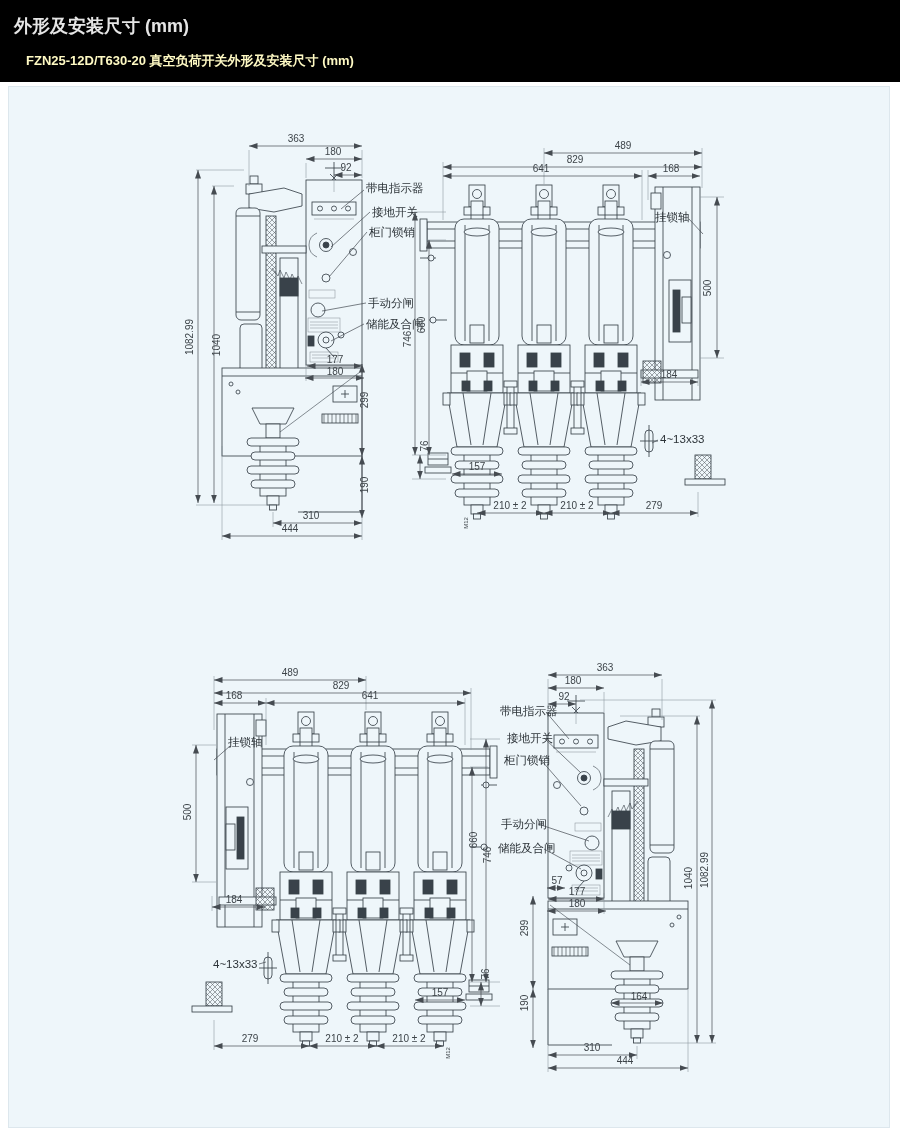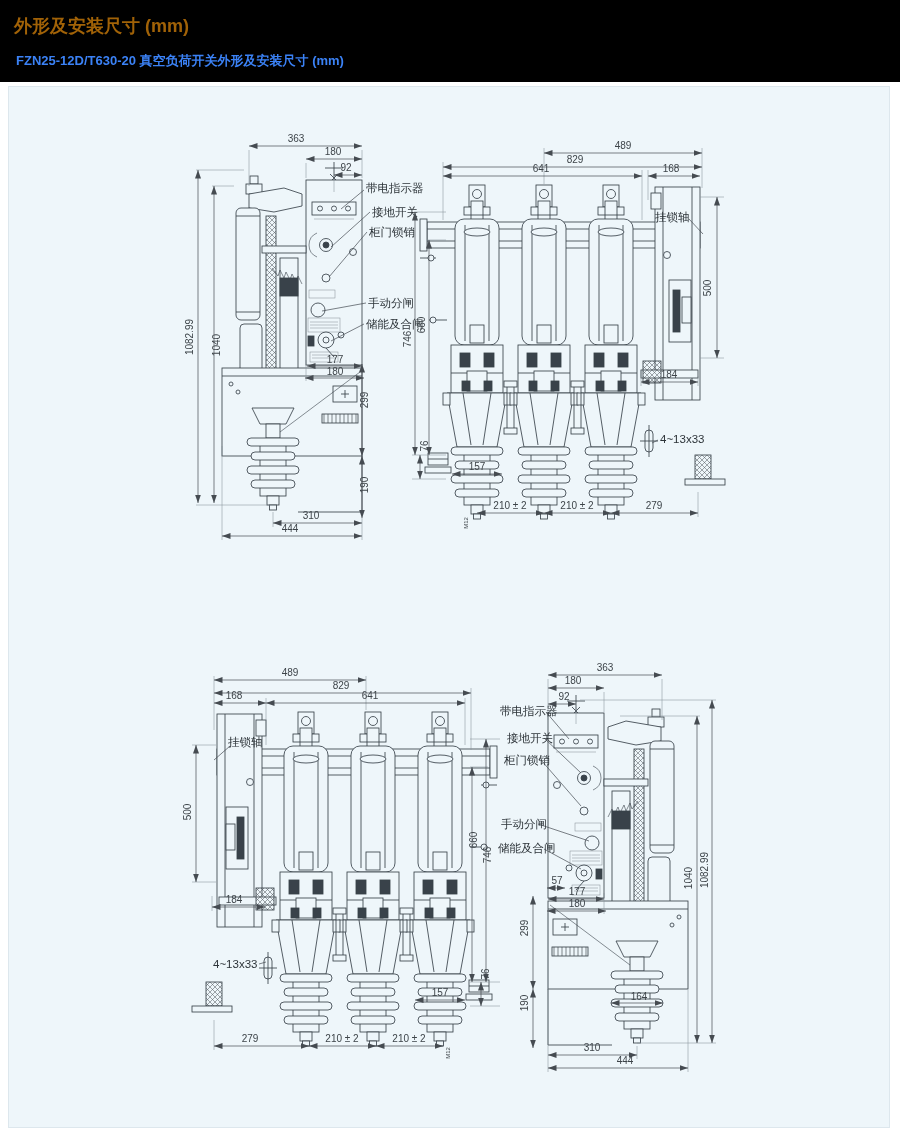--- a/index.html
+++ b/index.html
@@ -1,19 +1,19 @@
 <!DOCTYPE html>
 <html><head>
 <meta charset="utf-8">
 <style>
   html,body{margin:0;padding:0;background:#ffffff;width:900px;height:1137px;
     font-family:"Liberation Sans",sans-serif;position:relative;}
   .header{position:absolute;left:0;top:0;width:900px;height:82px;background:#000;}
-  .title{position:absolute;left:14px;top:14px;font-size:18px;font-weight:bold;color:#a16207;}
-  .subtitle{position:absolute;left:16px;top:52px;font-size:13px;font-weight:bold;color:#3b82f6;}
+  .title{position:absolute;left:14px;top:14px;font-size:18px;font-weight:bold;color:#e5e5e5;}
+  .subtitle{position:absolute;left:26px;top:52px;font-size:13px;font-weight:bold;color:#fef9c3;}
   .content{position:absolute;left:8px;top:86px;width:882px;height:1042px;
     background:#eef6fa;border:1px solid #dde7ed;box-sizing:border-box;}
   #dwg{position:absolute;left:0;top:82px;}
   svg text{stroke:none;}
   .dt{font-size:10px;fill:#3d4449;text-anchor:middle;}
   .cn{font-size:11.5px;fill:#2c3338;}
   .tiny{font-size:6px;fill:#3d4449;text-anchor:middle;}
 </style>
 </head>
 <body>

